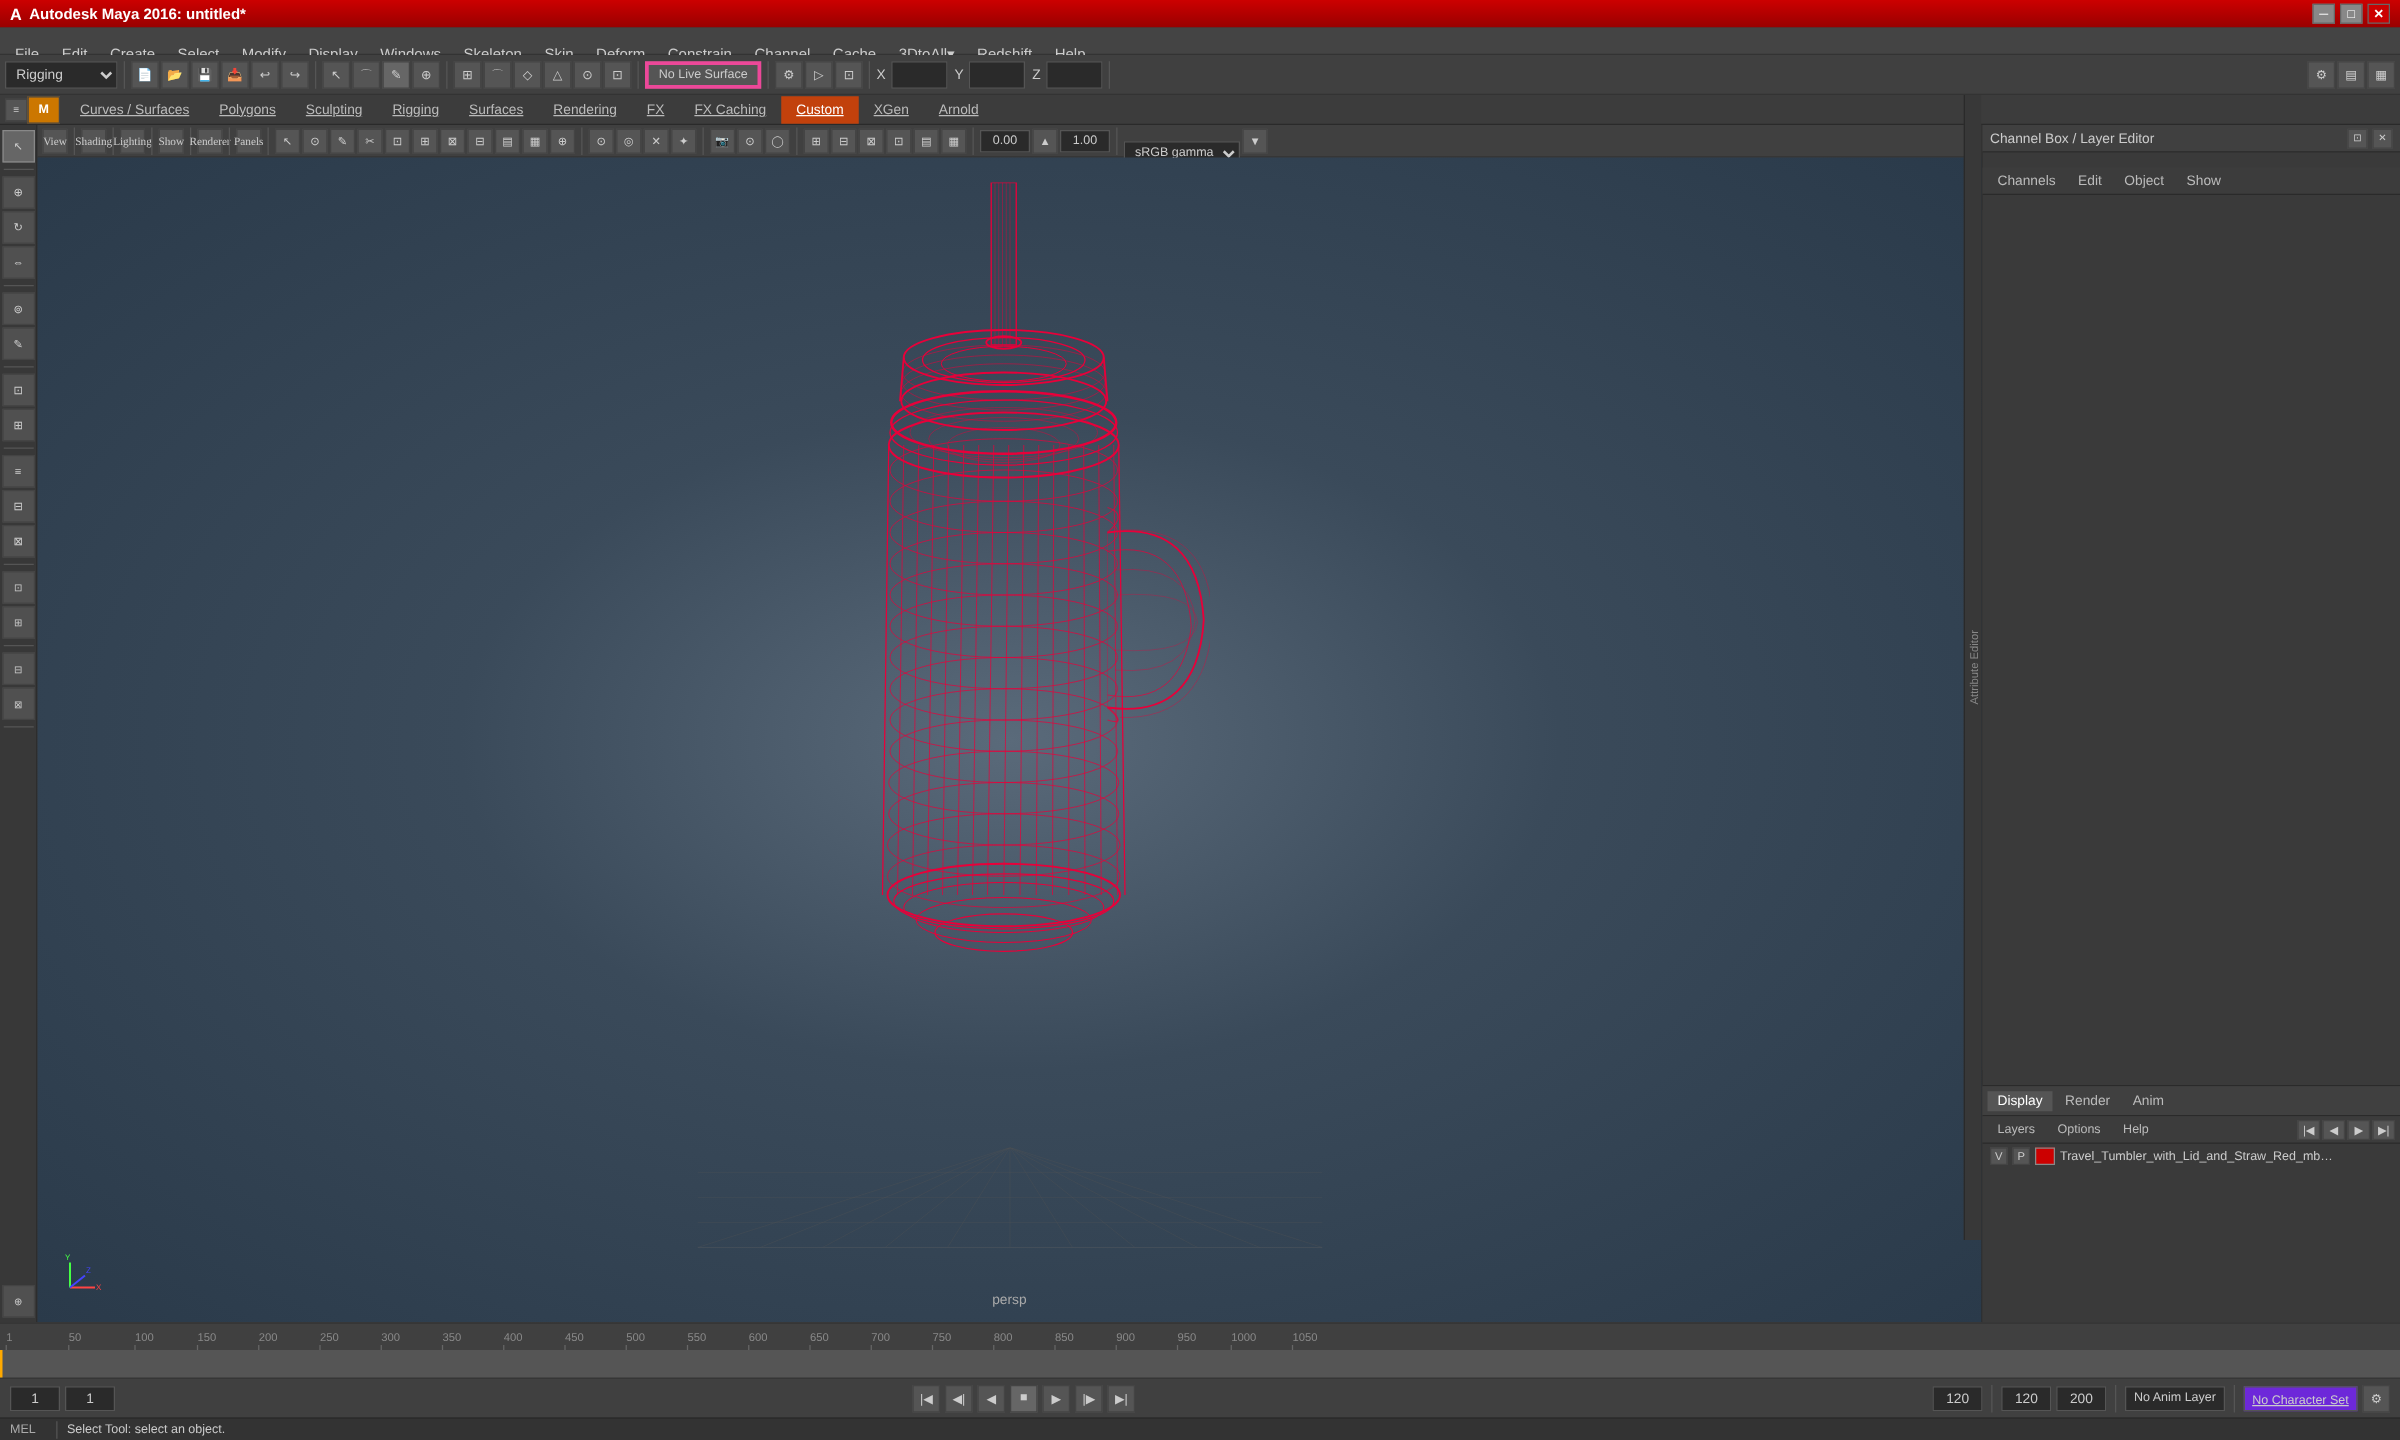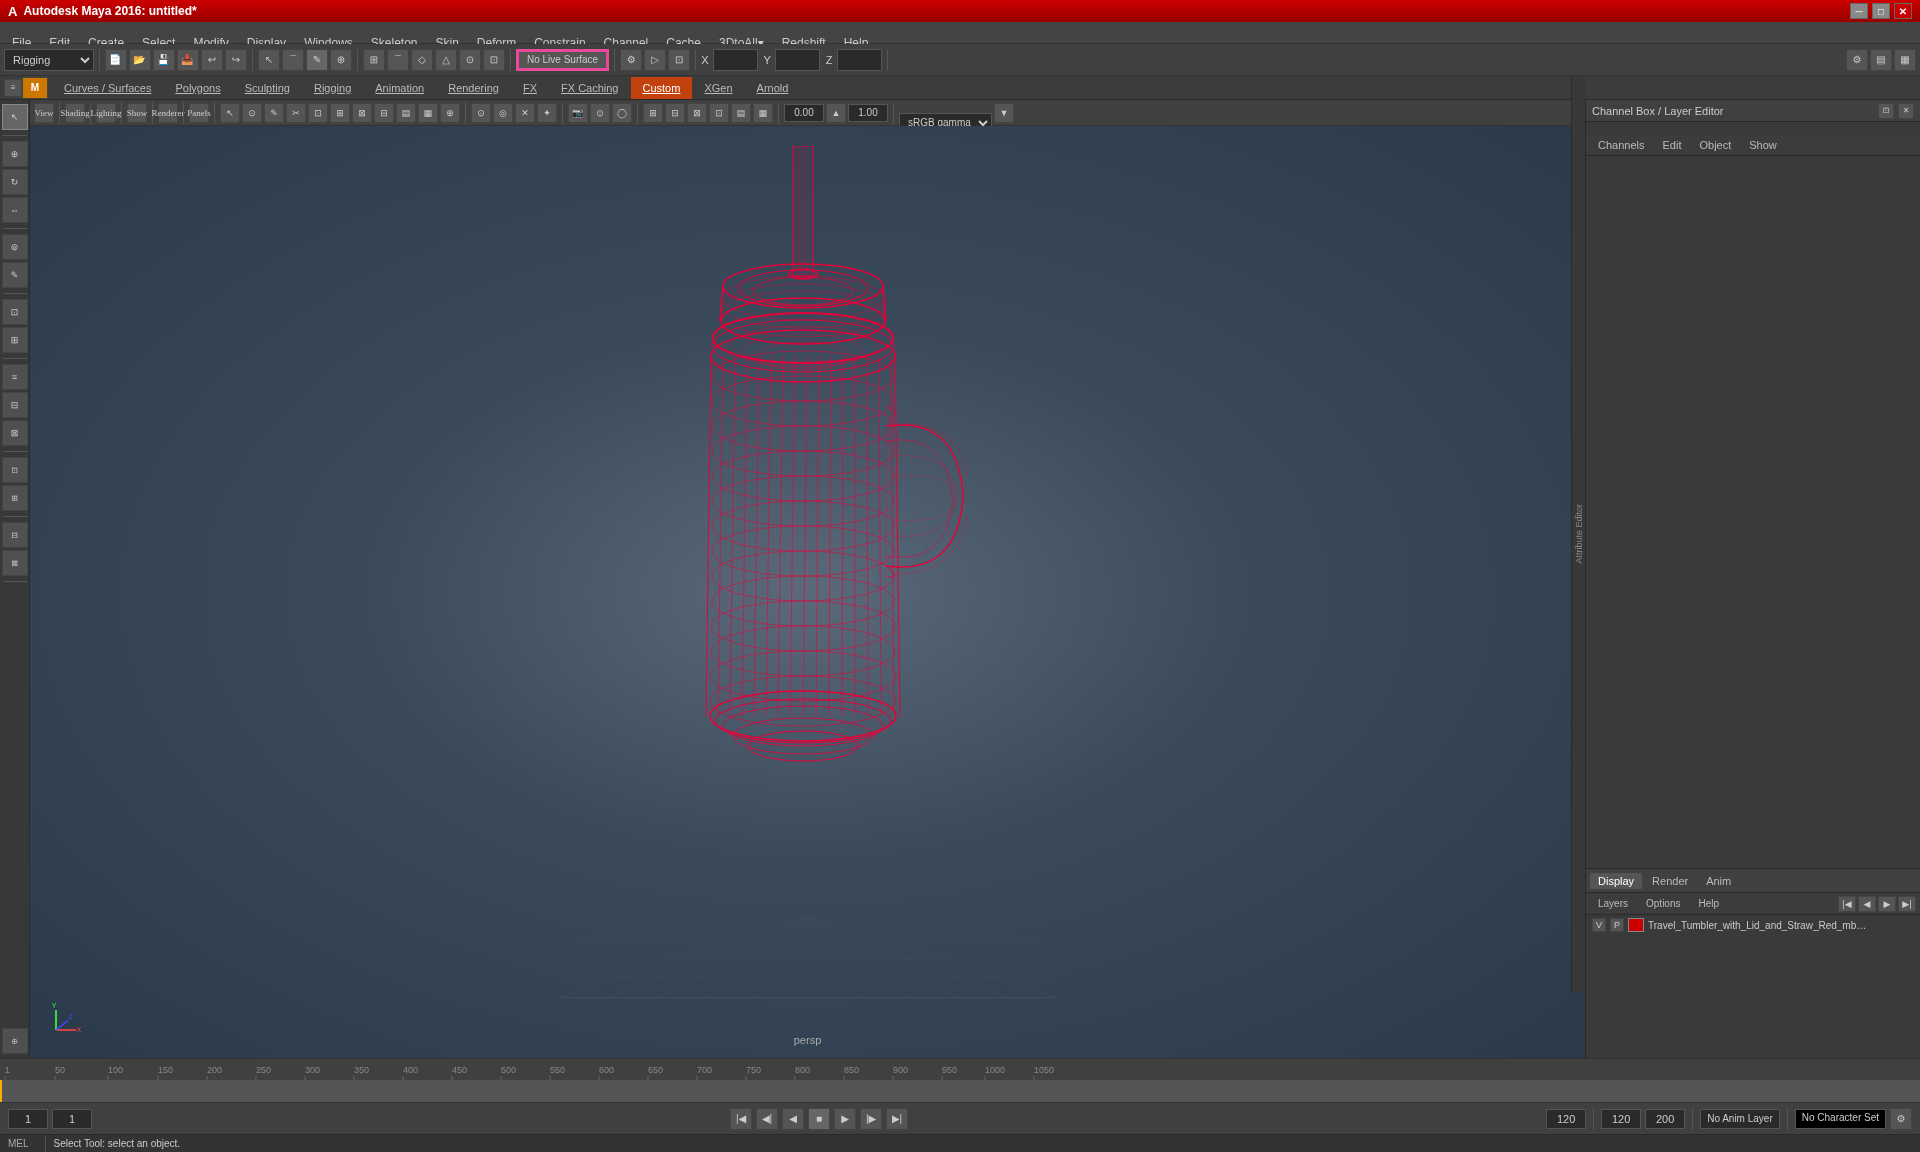--- a/index.html
+++ b/index.html
@@ -584,21 +584,21 @@
 
   <div id="tab-bar">
     <div class="toolbar-btn" style="width:18px; height:18px; font-size:8px;">≡</div>
     <div class="toolbar-btn" style="width:26px; height:22px; background:#cc7700; color:white; font-weight:bold; font-size:10px; margin-right:4px;">M</div>
     <div class="tab-item">Curves / Surfaces</div>
     <div class="tab-item">Polygons</div>
     <div class="tab-item">
       <span>Sculpting</span>
     </div>
     <div class="tab-item">Rigging</div>
-    <div class="tab-item">Animation</div>
+    <div class="tab-item">Surfaces</div>
     <div class="tab-item">Rendering</div>
     <div class="tab-item">FX</div>
     <div class="tab-item">FX Caching</div>
     <div class="tab-item active">Custom</div>
     <div class="tab-item">XGen</div>
     <div class="tab-item">Arnold</div>
   </div>
 
   <div id="content-area" style="display:flex; flex:1; overflow:hidden;">
 
@@ -949,21 +949,21 @@
     <input class="frame-input" type="text" value="200" style="width: 40px;">
 
     <div class="toolbar-separator"></div>
 
     <div style="background:#2a2a2a; border:1px solid #555; padding:2px 6px; font-size:10px; color:#ccc; height:20px; display:flex; align-items:center;">
       <span>No Anim Layer</span>
     </div>
 
     <div class="toolbar-separator"></div>
 
-    <div style="background:#000000; border:1px solid #555; padding:2px 6px; font-size:10px; color:#ccc; height:20px; display:flex; align-items:flex-start;">
+    <div style="background:#6d28d9; border:1px solid #555; padding:2px 6px; font-size:10px; color:#ccc; height:20px; display:flex; align-items:flex-end;text-decoration:underline;">
       <span>No Character Set</span>
     </div>
 
     <div class="play-btn">⚙</div>
 
   </div>
 
   <div id="status-bar">
     <span id="mel-label">MEL</span>
     <div style="width:1px; height:14px; background:#555;"></div>

